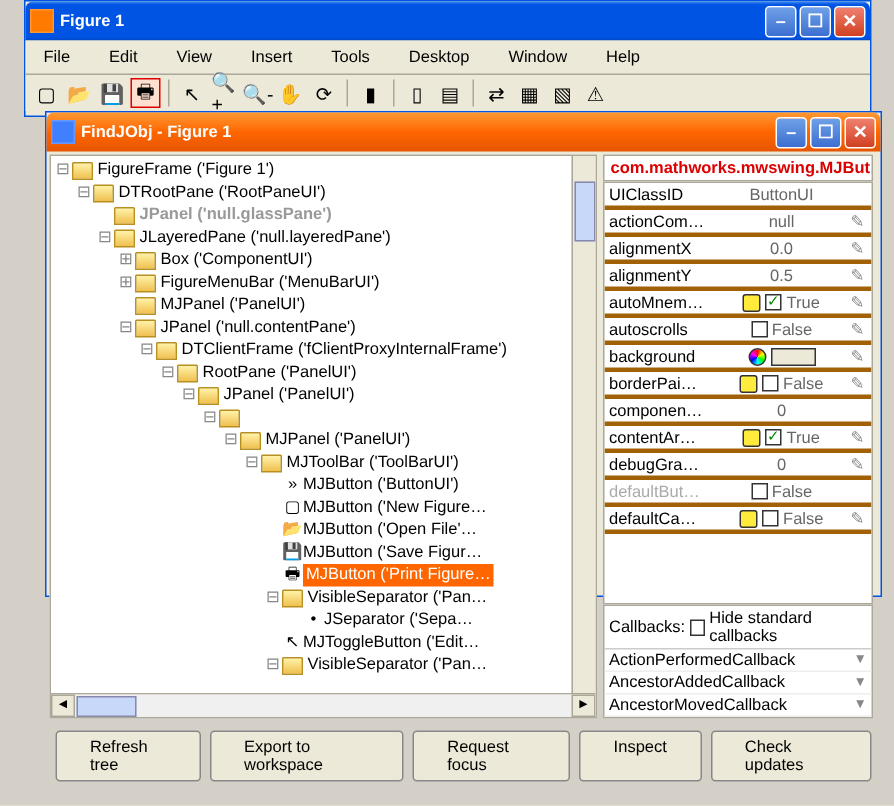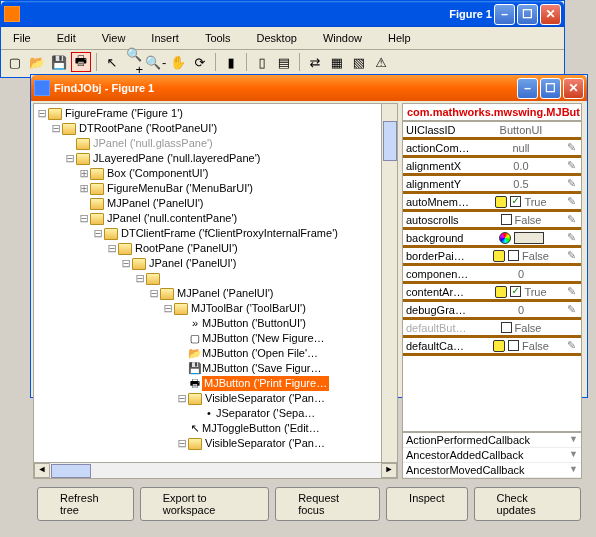--- a/index.html
+++ b/index.html
@@ -6,37 +6,37 @@
 body { background: #d4d0c8; width: 596px; height: 537px; overflow: hidden; position: relative; }
 
 .window { position: absolute; border: 1px solid #0054e3; background: #ece9d8; }
 .titlebar { height: 26px; background: linear-gradient(to bottom, #3c8cf0 0%, #0054e3 8%, #0054e3 92%, #0046c7 100%); display: flex; align-items: center; padding: 0 3px; border-radius: 5px 5px 0 0; }
 .titlebar .ticon { width: 16px; height: 16px; margin-right: 4px; background: #ff7a00; border: 1px solid #fff3; display:inline-block;}
 .titlebar .title { color: #fff; font-weight: bold; flex: 1; }
 .tbtn { width: 21px; height: 21px; margin-left: 2px; border: 1px solid #fff; border-radius: 3px; display: flex; align-items: center; justify-content: center; color: #fff; font-weight: bold; font-size: 12px; }
 .tbtn.min, .tbtn.max { background: linear-gradient(#6fa0e8,#3c6fd0); }
 .tbtn.close { background: linear-gradient(#f08070,#d04020); }
 
-#fig1 { left: 0; top: 0; width: 565px; height: 78px; text-align: right; }
+#fig1 { left: 16px; top: 0; width: 565px; height: 78px; }
 .menubar { background: #ece9d8; padding: 3px 6px; display: flex; gap: 14px; border-bottom: 1px solid #aca899;}
 .menubar span { padding: 2px 6px; }
 .toolbar { background: #ece9d8; padding: 2px 4px; display: flex; gap: 2px; align-items: center; }
 .tbicon { width: 20px; height: 20px; border: 1px solid transparent; display:flex; align-items:center; justify-content:center; font-size:13px;}
 .tbicon.sel { border: 1px solid #d00; background: #ffe0d0; }
 .tsep { width:1px; height:18px; background:#aca899; margin:0 3px;}
 
 #findj { left: 30; top: 74px; width: 558px; height: 324px; }
 #findj .titlebar { background: linear-gradient(to bottom, #ff9933 0%, #ff6600 50%, #e55500 100%); }
 .findbody { display: flex; height: 380px; }
 .treepane { width: 365px; overflow: hidden; background: #fff; border: 1px solid #aca899; margin: 2px; position: relative;}
 .treecontent { padding: 2px; line-height: 15px; white-space: nowrap; }
 .node { display: flex; align-items: center; height: 15px; }
 .node .tw { display:inline-block; text-align:center; color:#888;}
 .node .fold { display:inline-block; width:14px; height:12px; background:linear-gradient(#fff2a8,#f0c050); border:1px solid #b89020; margin-right:3px; border-radius:1px 1px 0 0;}
-.node.gray { color: #999; }
+.node.gray { color: #999; font-weight: bold; }
 .node.sel span.lbl { background: #ff6600; color: #fff; padding:0 2px;}
 .hscroll { position:absolute; bottom:0; left:0; right:0; height:16px; background:#ece9d8; border-top:1px solid #aca899; display:flex;}
 .hscroll .track{flex:1;background:#f0f0f0;}
 .hscroll .thumb{width:40px;height:14px;background:#c8d8f8;border:1px solid #88a;margin:1px;}
 .hscroll .arr{width:16px;background:#ece9d8;border:1px solid #aca899;text-align:center;font-size:9px;}
 .vscroll { position:absolute; top:0; right:0; bottom:16px; width:16px; background:#ece9d8; border-left:1px solid #aca899;}
 .vscroll .thumb{height:40px;width:14px;background:#c8d8f8;border:1px solid #88a;margin:1px;}
 
 .proppane { width: 180px; margin: 2px; display:flex; flex-direction:column;}
 .classrow { background:#fff; border:1px solid #aca899; padding:2px 4px; color:#d00; font-weight:bold; display:flex; align-items:center; overflow:hidden;}
@@ -369,20 +369,25 @@
             <div class="pname">defaultCa…</div>
             <div class="pval">
               <span class="bulb"></span>
               <span class="cbox"></span>
               <span>False</span>
             </div>
             <div class="pedit">✎</div>
           </div>
         </div>
       <div class="cbpane">
+        <div class="cbhead">
+          <span>Callbacks:</span>
+          <span class="cbox"></span>
+          <span>Hide standard callbacks</span>
+        </div>
         <div id="cblist">
             <div class="cbrow">
               <span>ActionPerformedCallback</span>
               <span class="arr">▼</span>
             </div>
             <div class="cbrow">
               <span>AncestorAddedCallback</span>
               <span class="arr">▼</span>
             </div>
             <div class="cbrow">

